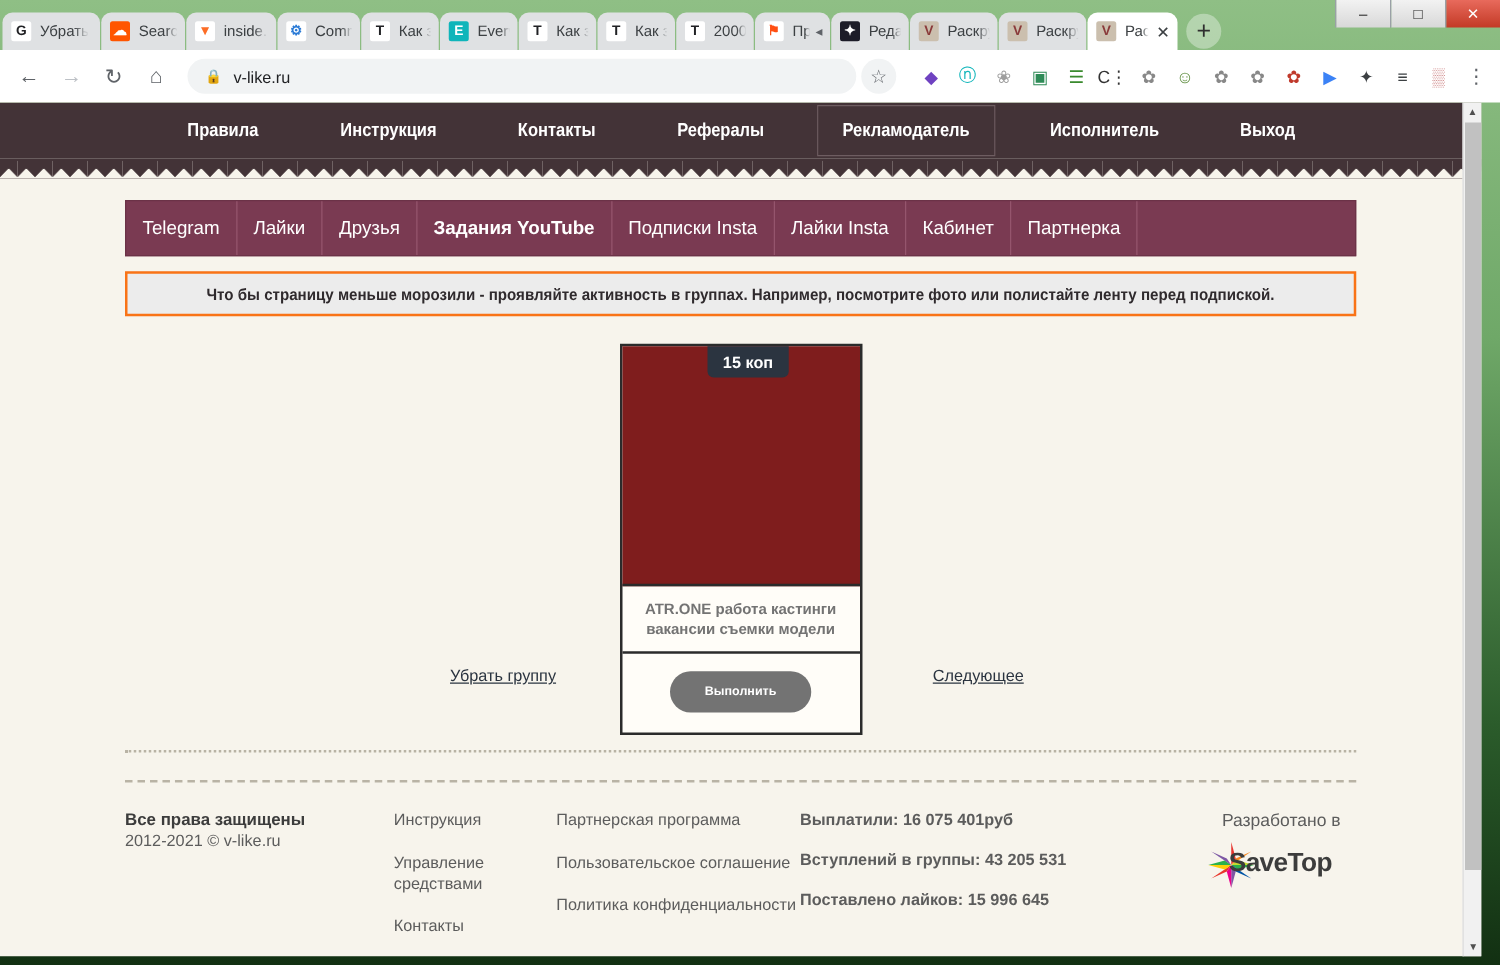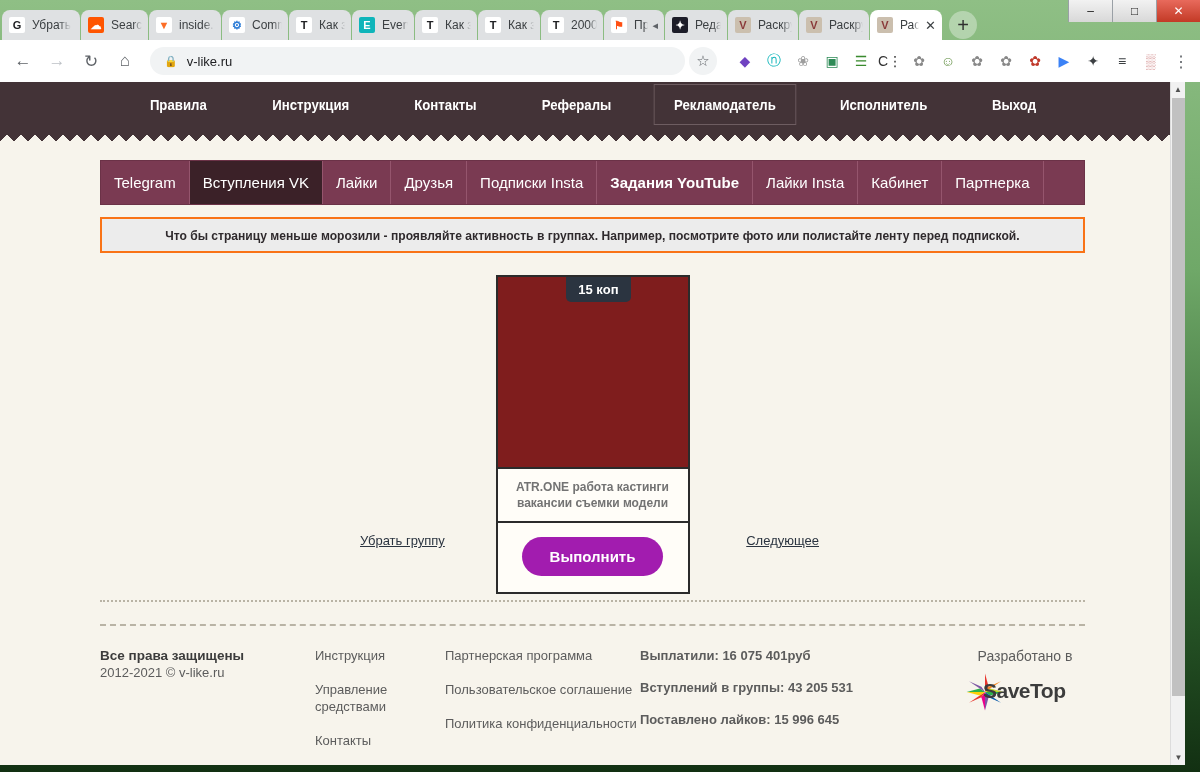--- a/index.html
+++ b/index.html
@@ -161,21 +161,21 @@
     position: absolute; right: 57px; top: 0;
     background: #2b3440; color: #fff; font-size: 13px; font-weight: bold;
     padding: 5px 12px; border-radius: 0 0 5px 5px;
   }
   #cardtitle {
     padding: 10px 8px; text-align: center; font-size: 12px; font-weight: bold;
     color: #737373; line-height: 1.35; border-bottom: 2px solid #2b2b2b;
   }
   #cardfoot { padding: 14px 0 16px; display: flex; justify-content: center; }
   #dobtn {
-    background: #a21caf; color: #fff; font-size: 15px; font-weight: bold;
+    background: #737373; color: #fff; font-size: 10px; font-weight: bold;
     padding: 11px 28px; border-radius: 22px; border: none;
     font-family: "Liberation Sans", sans-serif;
   }
   .sidelink {
     position: absolute; top: 258px; font-size: 13px; color: #2b3440;
     text-decoration: underline;
   }
   #removelink { left: 260px; }
   #nextlink { right: 266px; }
 
@@ -337,25 +337,24 @@
           <div class="navitem">Исполнитель</div>
           <div class="navitem">Выход</div>
         </div>
     </div>
     <div id="sawtooth"></div>
 
     <div id="content">
 
       <div id="tabrow">
           <div class="ptab">Telegram</div>
-          <div class="ptab sel">Вступления VK</div>
           <div class="ptab">Лайки</div>
           <div class="ptab">Друзья</div>
+          <div class="ptab bold">Задания YouTube</div>
           <div class="ptab">Подписки Insta</div>
-          <div class="ptab bold">Задания YouTube</div>
           <div class="ptab">Лайки Insta</div>
           <div class="ptab">Кабинет</div>
           <div class="ptab">Партнерка</div>
           <div class="ptab filler"></div>
         </div>
 
       <div id="notice">
         <span>Что бы страницу меньше морозили - проявляйте активность в группах. Например, посмотрите фото или полистайте ленту перед подпиской.</span>
       </div>
 

